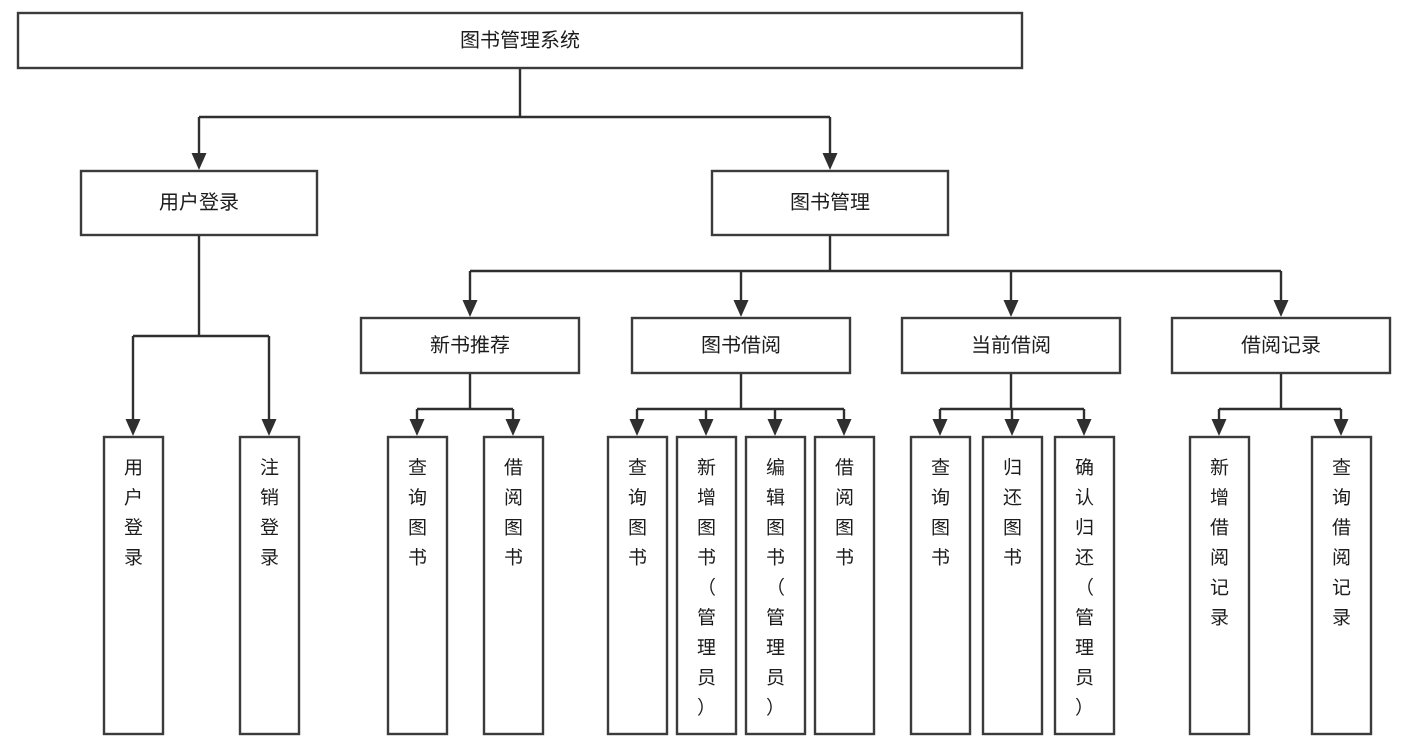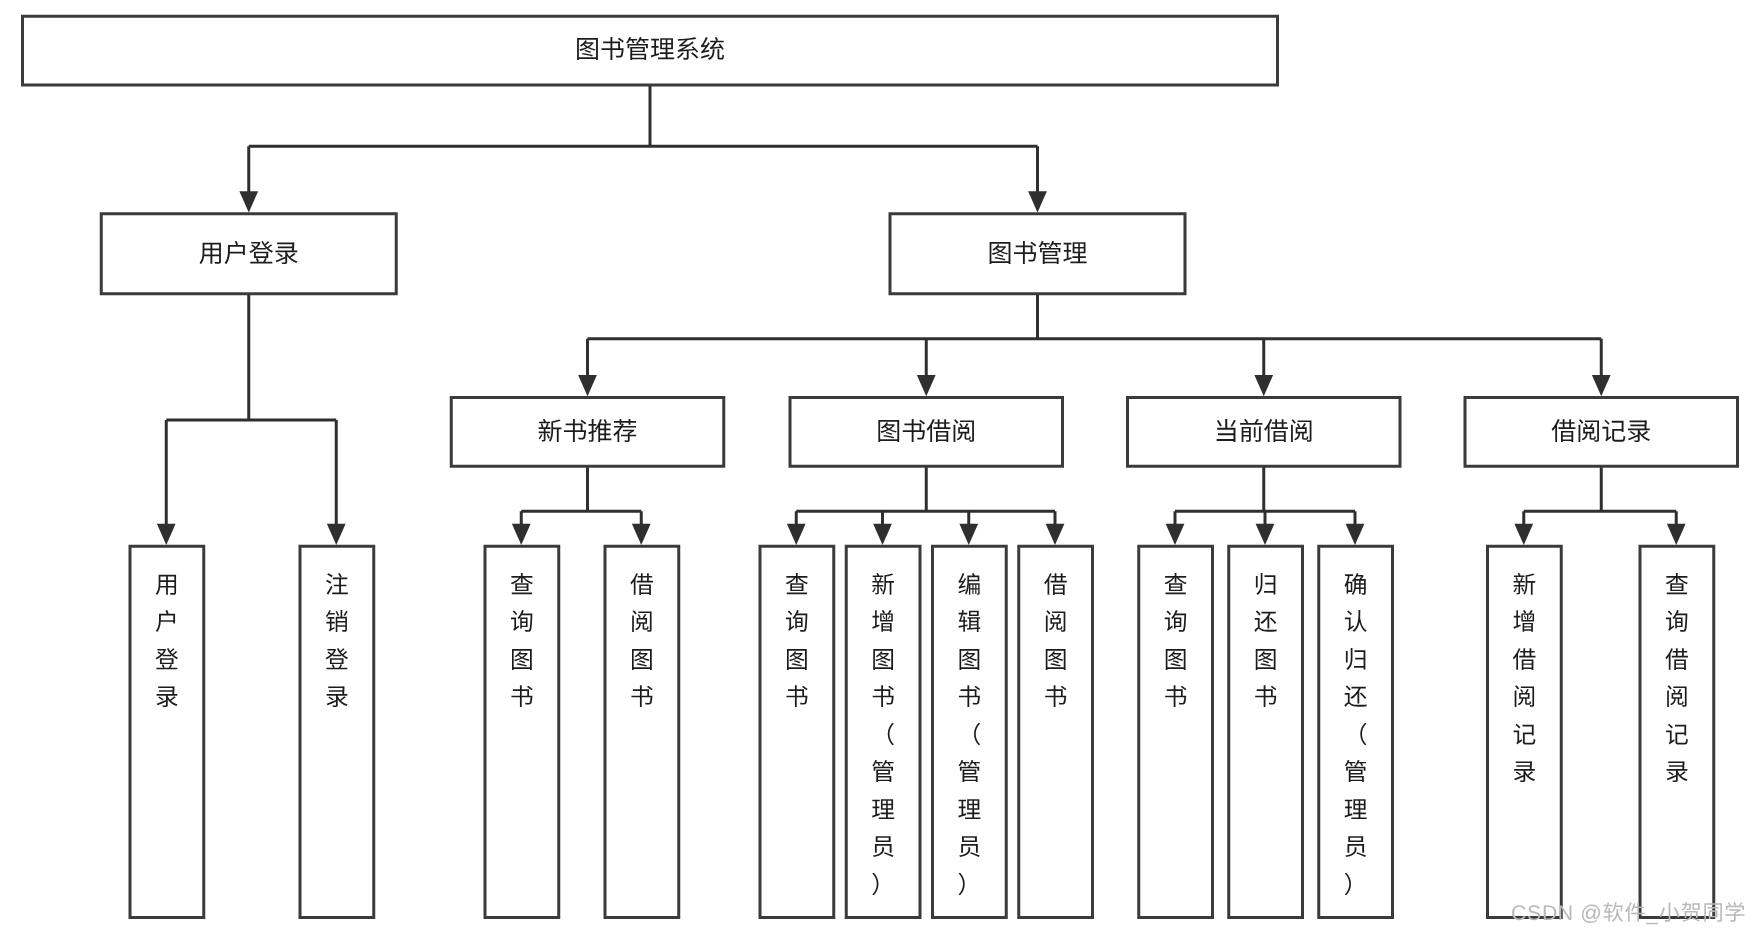--- a/index.html
+++ b/index.html
@@ -221,15 +221,14 @@
           <rect x="1190" y="437" width="59" height="297" class="node-box"></rect>
           <text x="1219.5" class="node-label-vertical"><tspan x="1219.5" y="474">新</tspan><tspan x="1219.5" y="504">增</tspan><tspan x="1219.5" y="534">借</tspan><tspan x="1219.5" y="564">阅</tspan><tspan x="1219.5" y="594">记</tspan><tspan x="1219.5" y="624">录</tspan></text>
         </g>
         <g>
           <rect x="1312" y="437" width="59" height="297" class="node-box"></rect>
           <text x="1341.5" class="node-label-vertical"><tspan x="1341.5" y="474">查</tspan><tspan x="1341.5" y="504">询</tspan><tspan x="1341.5" y="534">借</tspan><tspan x="1341.5" y="564">阅</tspan><tspan x="1341.5" y="594">记</tspan><tspan x="1341.5" y="624">录</tspan></text>
         </g>
       </g>
   </svg>
 
-  <div class="watermark">CSDN @软件_小贺同学</div>
 
 </div>
 
 </body></html>

